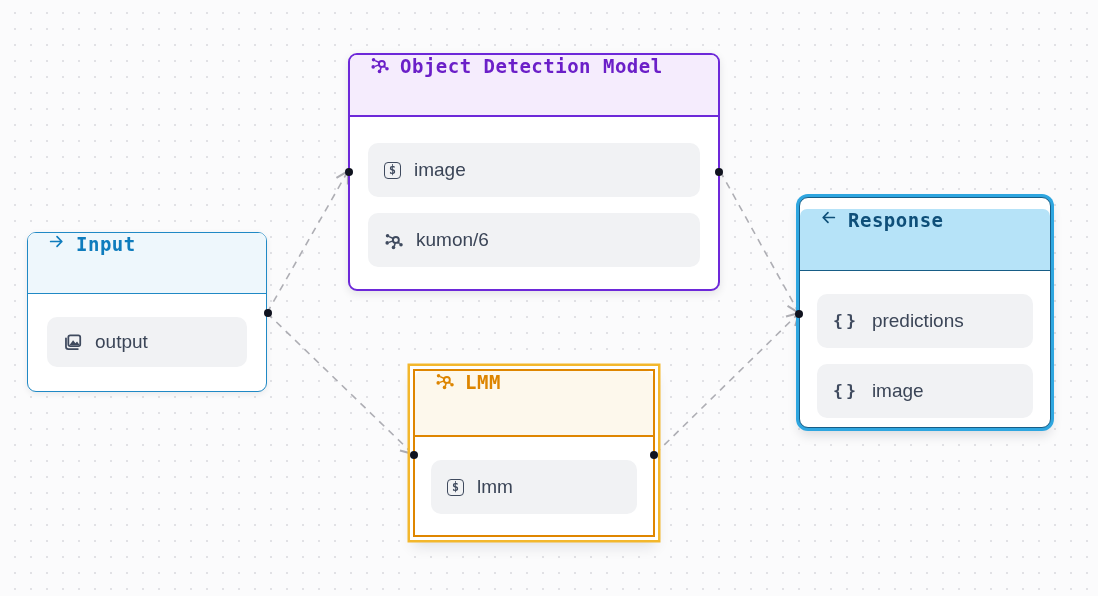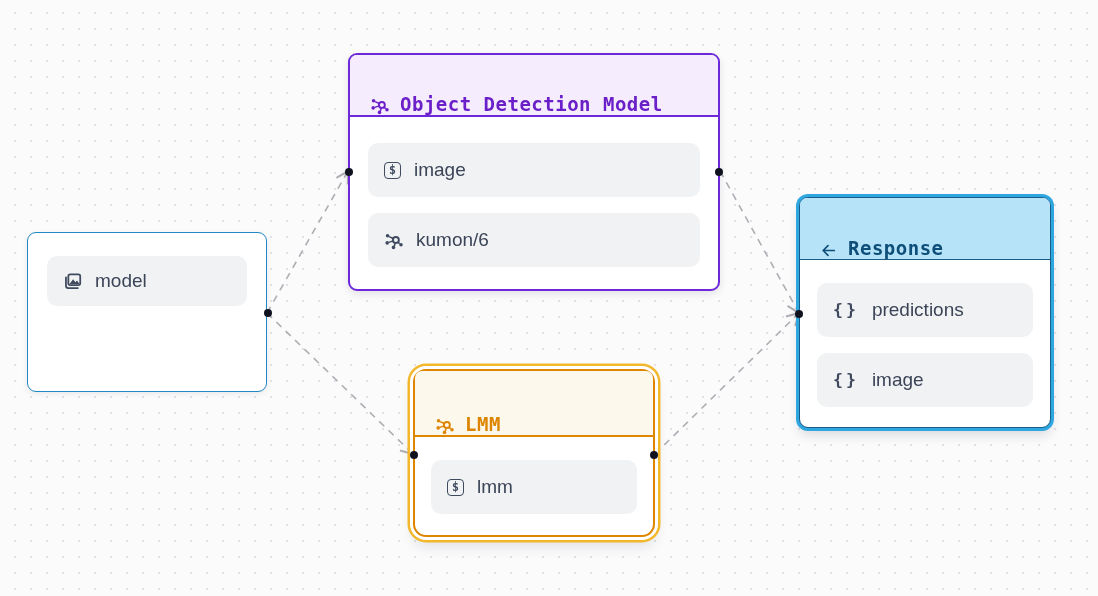--- a/index.html
+++ b/index.html
@@ -15,21 +15,21 @@
   }
 
   svg.edges { position:absolute; inset:0; width:100%; height:100%; pointer-events:none; }
   .edge { stroke:#aeaeb4; stroke-width:1.6; stroke-dasharray:7 6; fill:none; }
 
   .node {
     position:absolute; background:#ffffff; border-radius:9px;
     box-shadow:0 2px 6px rgba(16,24,40,0.08);
   }
   .node-header {
-    display:flex; align-items:flex-end; gap:11px; padding:0 0 0 20px;
+    display:flex; align-items:flex-start; gap:11px; padding:0 0 0 20px;
     border-radius:7px 7px 0 0;
     font-family:"DejaVu Sans Mono", monospace; font-weight:600;
     font-size:19px; letter-spacing:0.5px;
   }
   .node-body { display:flex; flex-direction:column; gap:16px; }
   .field-row {
     display:flex; align-items:center; gap:13px;
     background:#f1f2f4; border-radius:10px; height:54px; padding:0 14px 0 16px;
     font-size:19px; color:#3b4557; cursor:pointer;
   }
@@ -57,33 +57,33 @@
   .node-input .field-row { height:50px; }
 
   
   .node-odm { left:348px; top:53px; width:372px; height:238px; border:2px solid #6d28d9; box-shadow:0 3px 9px rgba(16,24,40,0.10); }
   .node-odm .node-header { height:62px; background:#f5ecfd; color:#6b1fc8; border-bottom:2px solid #6d28d9; }
   .node-odm .node-body { padding:26px 18px 0 18px; }
 
   
   .node-lmm {
     left:413px; top:369px; width:242px; height:168px;
-    border:2px solid #df8600; border-radius:13px;
+    border:2px solid #df8600; border-radius:0;
     box-shadow:0 0 0 3px #ffffff, 0 0 0 5.5px #f3b72c, 0 9px 14px rgba(16,24,40,0.12);
   }
   .node-lmm .node-header { height:66px; background:#fdf8ec; color:#dd8500; border-bottom:2px solid #df8600; }
   .node-lmm .node-body { padding:23px 16px 0 16px; }
 
   
   .node-response {
     left:799px; top:197px; width:252px; height:231px;
     border:1.5px solid #175d86;
     box-shadow:0 0 0 3px #2ea6e0, 0 7px 12px rgba(16,24,40,0.14);
   }
-  .node-response .node-header { height:61.5px; background:#b6e3f8; color:#0e4f79; border-bottom:1.5px solid #175d86; }
+  .node-response .node-header { height:61.5px; background:#b6e3f8; color:#0e4f79; border-bottom:1.5px solid #175d86;margin-top:11px; }
   .node-response .node-body { padding:23px 17px 0 17px; }
 
   .hicon { display:flex; align-items:center; }
 </style>
 </head>
 <body>
 
 <div class="canvas">
 
   <svg class="edges">
@@ -92,30 +92,38 @@
         <path d="M2 1.5 L10 6 L2 10.5" fill="none" stroke="#aeaeb4" stroke-width="1.4"></path>
       </marker>
     </defs>
     <path class="edge" d="M267,313 L348,171" marker-end="url(#arrow)"></path>
     <path class="edge" d="M267,313 L413,454" marker-end="url(#arrow)"></path>
     <path class="edge" d="M720,171 L799,313" marker-end="url(#arrow)"></path>
     <path class="edge" d="M655,454 L799,313" marker-end="url(#arrow)"></path>
   </svg>
 
   <div class="node node-input">
+    <div class="node-header">
+      <span class="hicon">
+        <svg width="17" height="17" viewBox="0 0 16 16">
+            <path d="M2.5 8 H13 M8.5 3.5 L13 8 L8.5 12.5" fill="none" stroke="currentColor" stroke-width="1.6" stroke-linecap="round" stroke-linejoin="round"></path>
+          </svg>
+      </span>
+      <span class="node-title">Input</span>
+    </div>
     <div class="node-body">
       <div class="field-row">
         <span class="ficon">
           <svg width="19" height="19" viewBox="0 0 16 16">
             <path d="M2.5 4.5 v7 a2 2 0 0 0 2 2 h8" fill="none" stroke="currentColor" stroke-width="1.5" stroke-linecap="round"></path>
             <rect x="4.5" y="2" width="10" height="9" rx="1.6" fill="none" stroke="currentColor" stroke-width="1.5"></rect>
             <path d="M5.5 10 L8.5 6.2 L10.5 8.6 L11.8 7.2 L13.5 9.5 V10 Z" fill="currentColor"></path>
           </svg>
         </span>
-        <span>model</span>
+        <span>output</span>
       </div>
     </div>
     <span class="handle" style="right:-5.5px; top:76px;"></span>
   </div>
 
   <div class="node node-odm">
     <div class="node-header">
       <span class="hicon">
         <svg width="19" height="19" viewBox="0 0 16 16">
           <circle cx="10" cy="7.5" r="2.5" fill="none" stroke="currentColor" stroke-width="1.6"></circle>

